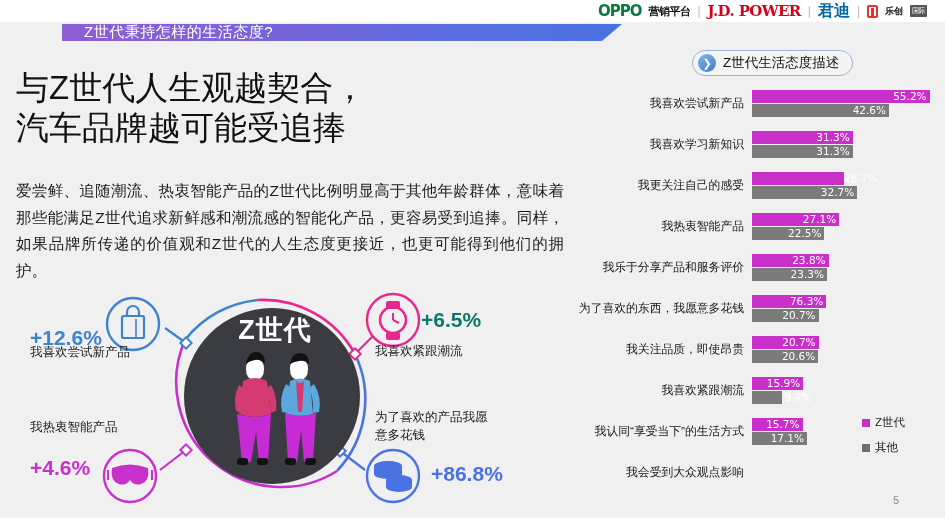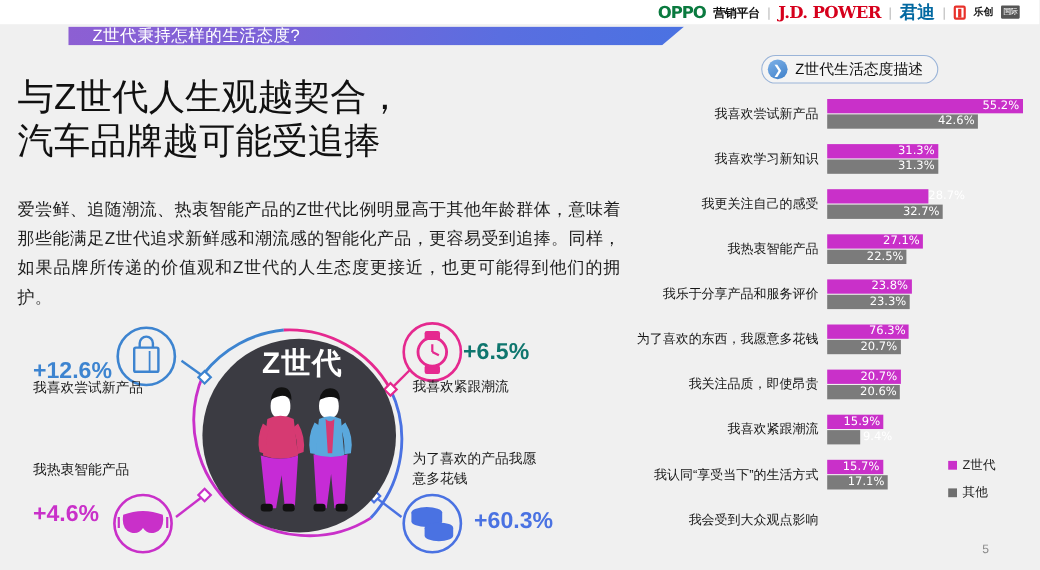--- a/index.html
+++ b/index.html
@@ -209,21 +209,21 @@
   <div class="cap" style="left:30px;top:56px;">我喜欢尝试新产品</div>
 
   <div class="pct" style="left:421px;top:20px;color:#0f766e;">+6.5%</div>
   <div class="cap" style="left:375px;top:55px;">我喜欢紧跟潮流</div>
 
   <div class="cap" style="left:30px;top:131px;">我热衷智能产品</div>
   <div class="pct" style="left:30px;top:168px;color:#c930c9;">+4.6%</div>
 
   <div class="cap" style="left:375px;top:121px;">为了喜欢的产品我愿</div>
   <div class="cap" style="left:375px;top:139px;font-family:Liberation Serif, serif;">意多花钱</div>
-  <div class="pct" style="left:431px;top:174px;color:#4a72e2;">+60.3%</div>
+  <div class="pct" style="left:431px;top:174px;color:#4a72e2;">+86.8%</div>
 </div>
 
 <div id="chart-pill">
   <span class="circ">❯</span>
   <span class="ttl">Z世代生活态度描述</span>
 </div>
 
 <div id="chart">
     <div class="row">
       <div class="lbl">我喜欢尝试新产品</div>

